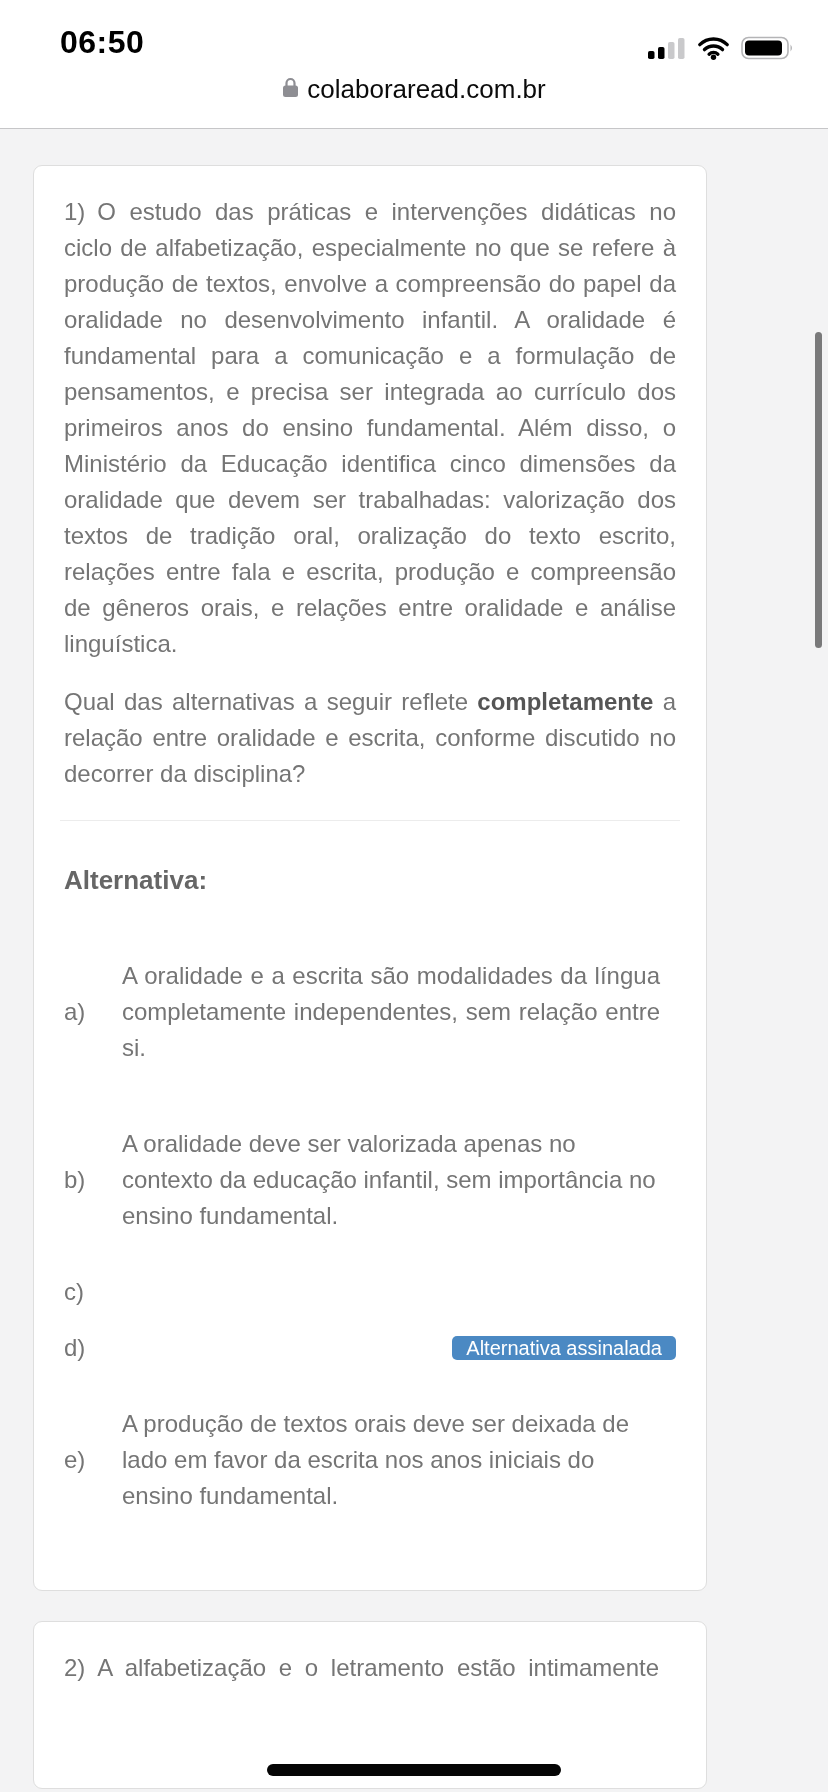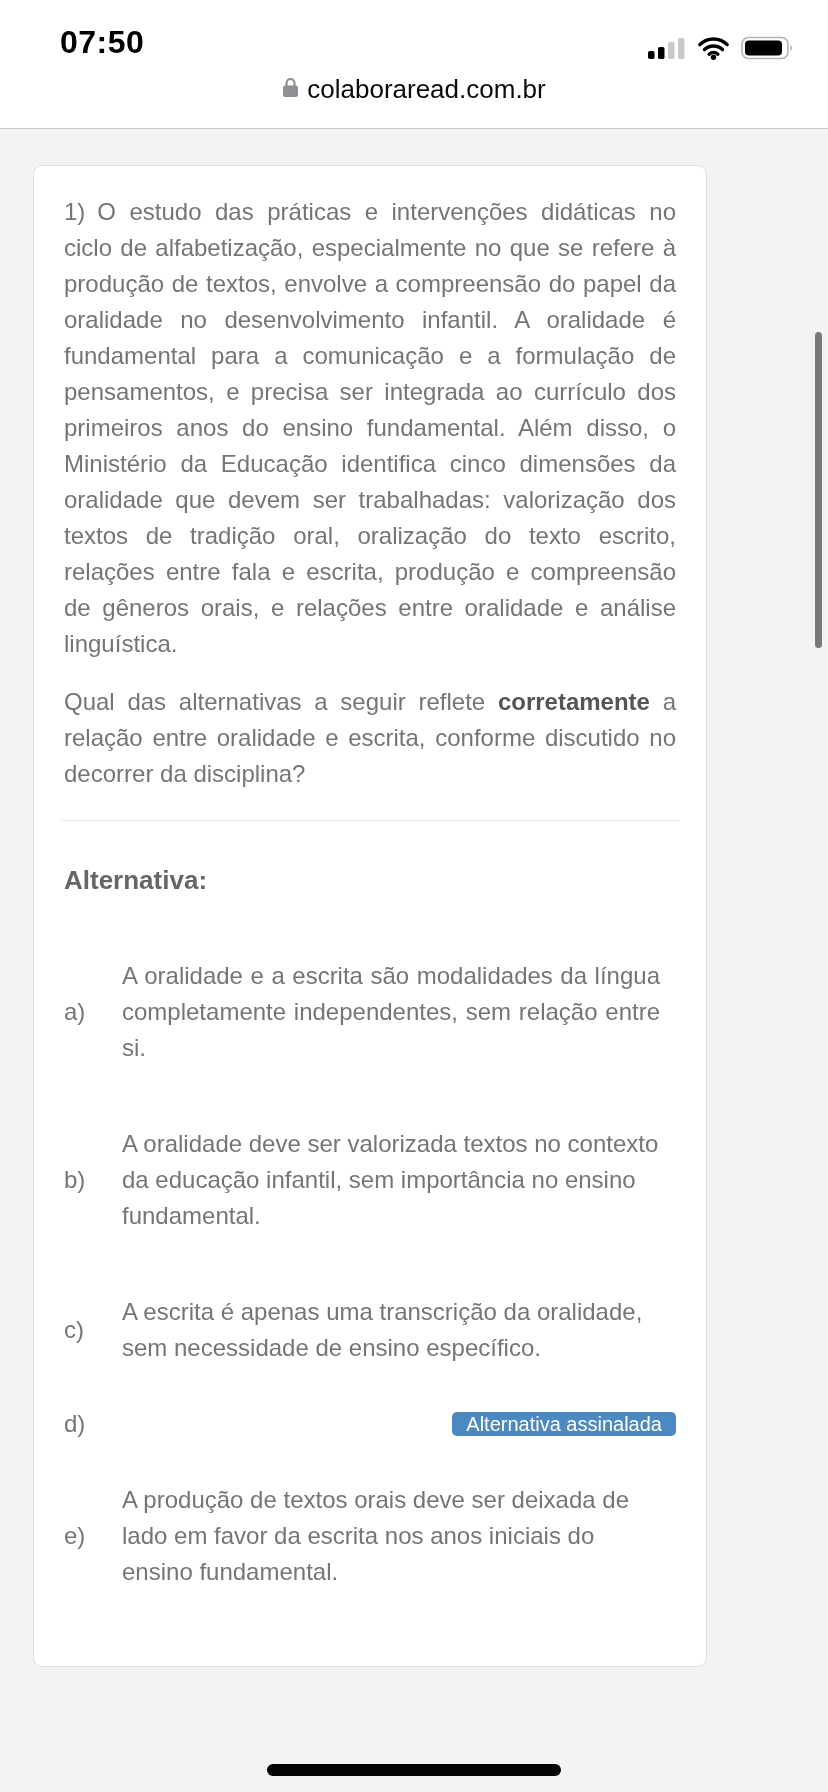--- a/index.html
+++ b/index.html
@@ -93,21 +93,21 @@
   .home-indicator {
     position:absolute; left:267px; top:1764px;
     width:294px; height:12px; border-radius:7px;
     background:#050505; z-index:60;
   }
 </style>
 </head>
 <body>
 
 <div class="chrome">
-  <div class="time">07:50</div>
+  <div class="time">06:50</div>
 
   <div class="statusicons">
     <span>
       <svg width="38" height="24" viewBox="0 0 38 24">
         <rect x="0" y="15" width="6.5" height="8" rx="1.8" fill="#000"></rect>
         <rect x="10" y="11" width="6.5" height="12" rx="1.8" fill="#000"></rect>
         <rect x="20" y="6" width="6.5" height="17" rx="1.8" fill="#c9c9cb"></rect>
         <rect x="30" y="2" width="6.5" height="21" rx="1.8" fill="#c9c9cb"></rect>
       </svg>
     </span>
@@ -137,49 +137,51 @@
     </span>
     <span class="urltext">colaboraread.com.br</span>
   </div>
 </div>
 
 <div class="page">
 
   <div class="card">
     <p class="qtext"><span class="qnum">1)</span><span>O estudo das práticas e intervenções didáticas no ciclo de alfabetização, especialmente no que se refere à produção de textos, envolve a compreensão do papel da oralidade no desenvolvimento infantil. A oralidade é fundamental para a comunicação e a formulação de pensamentos, e precisa ser integrada ao currículo dos primeiros anos do ensino fundamental. Além disso, o Ministério da Educação identifica cinco dimensões da oralidade que devem ser trabalhadas: valorização dos textos de tradição oral, oralização do texto escrito, relações entre fala e escrita, produção e compreensão de gêneros orais, e relações entre oralidade e análise linguística.</span></p>
 
-    <p class="qtext"><span>Qual das alternativas a seguir reflete </span><span class="qbold">corretamente</span><span> a relação entre oralidade e escrita, conforme discutido no decorrer da disciplina?</span></p>
+    <p class="qtext"><span>Qual das alternativas a seguir reflete </span><span class="qbold">completamente</span><span> a relação entre oralidade e escrita, conforme discutido no decorrer da disciplina?</span></p>
 
     <hr class="hr">
 
     <h3 class="alt-heading">Alternativa:</h3>
 
     <div class="alt-row first">
       <span class="alt-label">a)</span>
       <p class="alt-text w-just">A oralidade e a escrita são modalidades da língua completamente independentes, sem relação entre si.</p>
     </div>
 
     <div class="alt-row">
       <span class="alt-label">b)</span>
-      <p class="alt-text w-mid">A oralidade deve ser valorizada textos no contexto da educação infantil, sem importância no ensino fundamental.</p>
+      <p class="alt-text w-mid">A oralidade deve ser valorizada apenas no contexto da educação infantil, sem importância no ensino fundamental.</p>
     </div>
 
     <div class="alt-row">
       <span class="alt-label">c)</span>
-      <p class="alt-text w-mid">A escrita é apenas uma transcrição da oralidade, sem necessidade de ensino específico.</p>
     </div>
 
     <div class="alt-row">
       <span class="alt-label">d)</span>
       <span class="badge" style="background: rgb(75, 137, 195); color: rgb(255, 255, 255);">Alternativa assinalada</span>
     </div>
 
     <div class="alt-row">
       <span class="alt-label">e)</span>
       <p class="alt-text w-mid">A produção de textos orais deve ser deixada de lado em favor da escrita nos anos iniciais do ensino fundamental.</p>
     </div>
   </div>
 
+  <div class="card second">
+    <p class="qtext q2line"><span class="qnum">2)</span><span>A alfabetização e o letramento estão intimamente</span></p>
+  </div>
 
 </div>
 
 <div class="scroll-thumb"></div>
 <div class="home-indicator"></div>
 
 </body></html>

